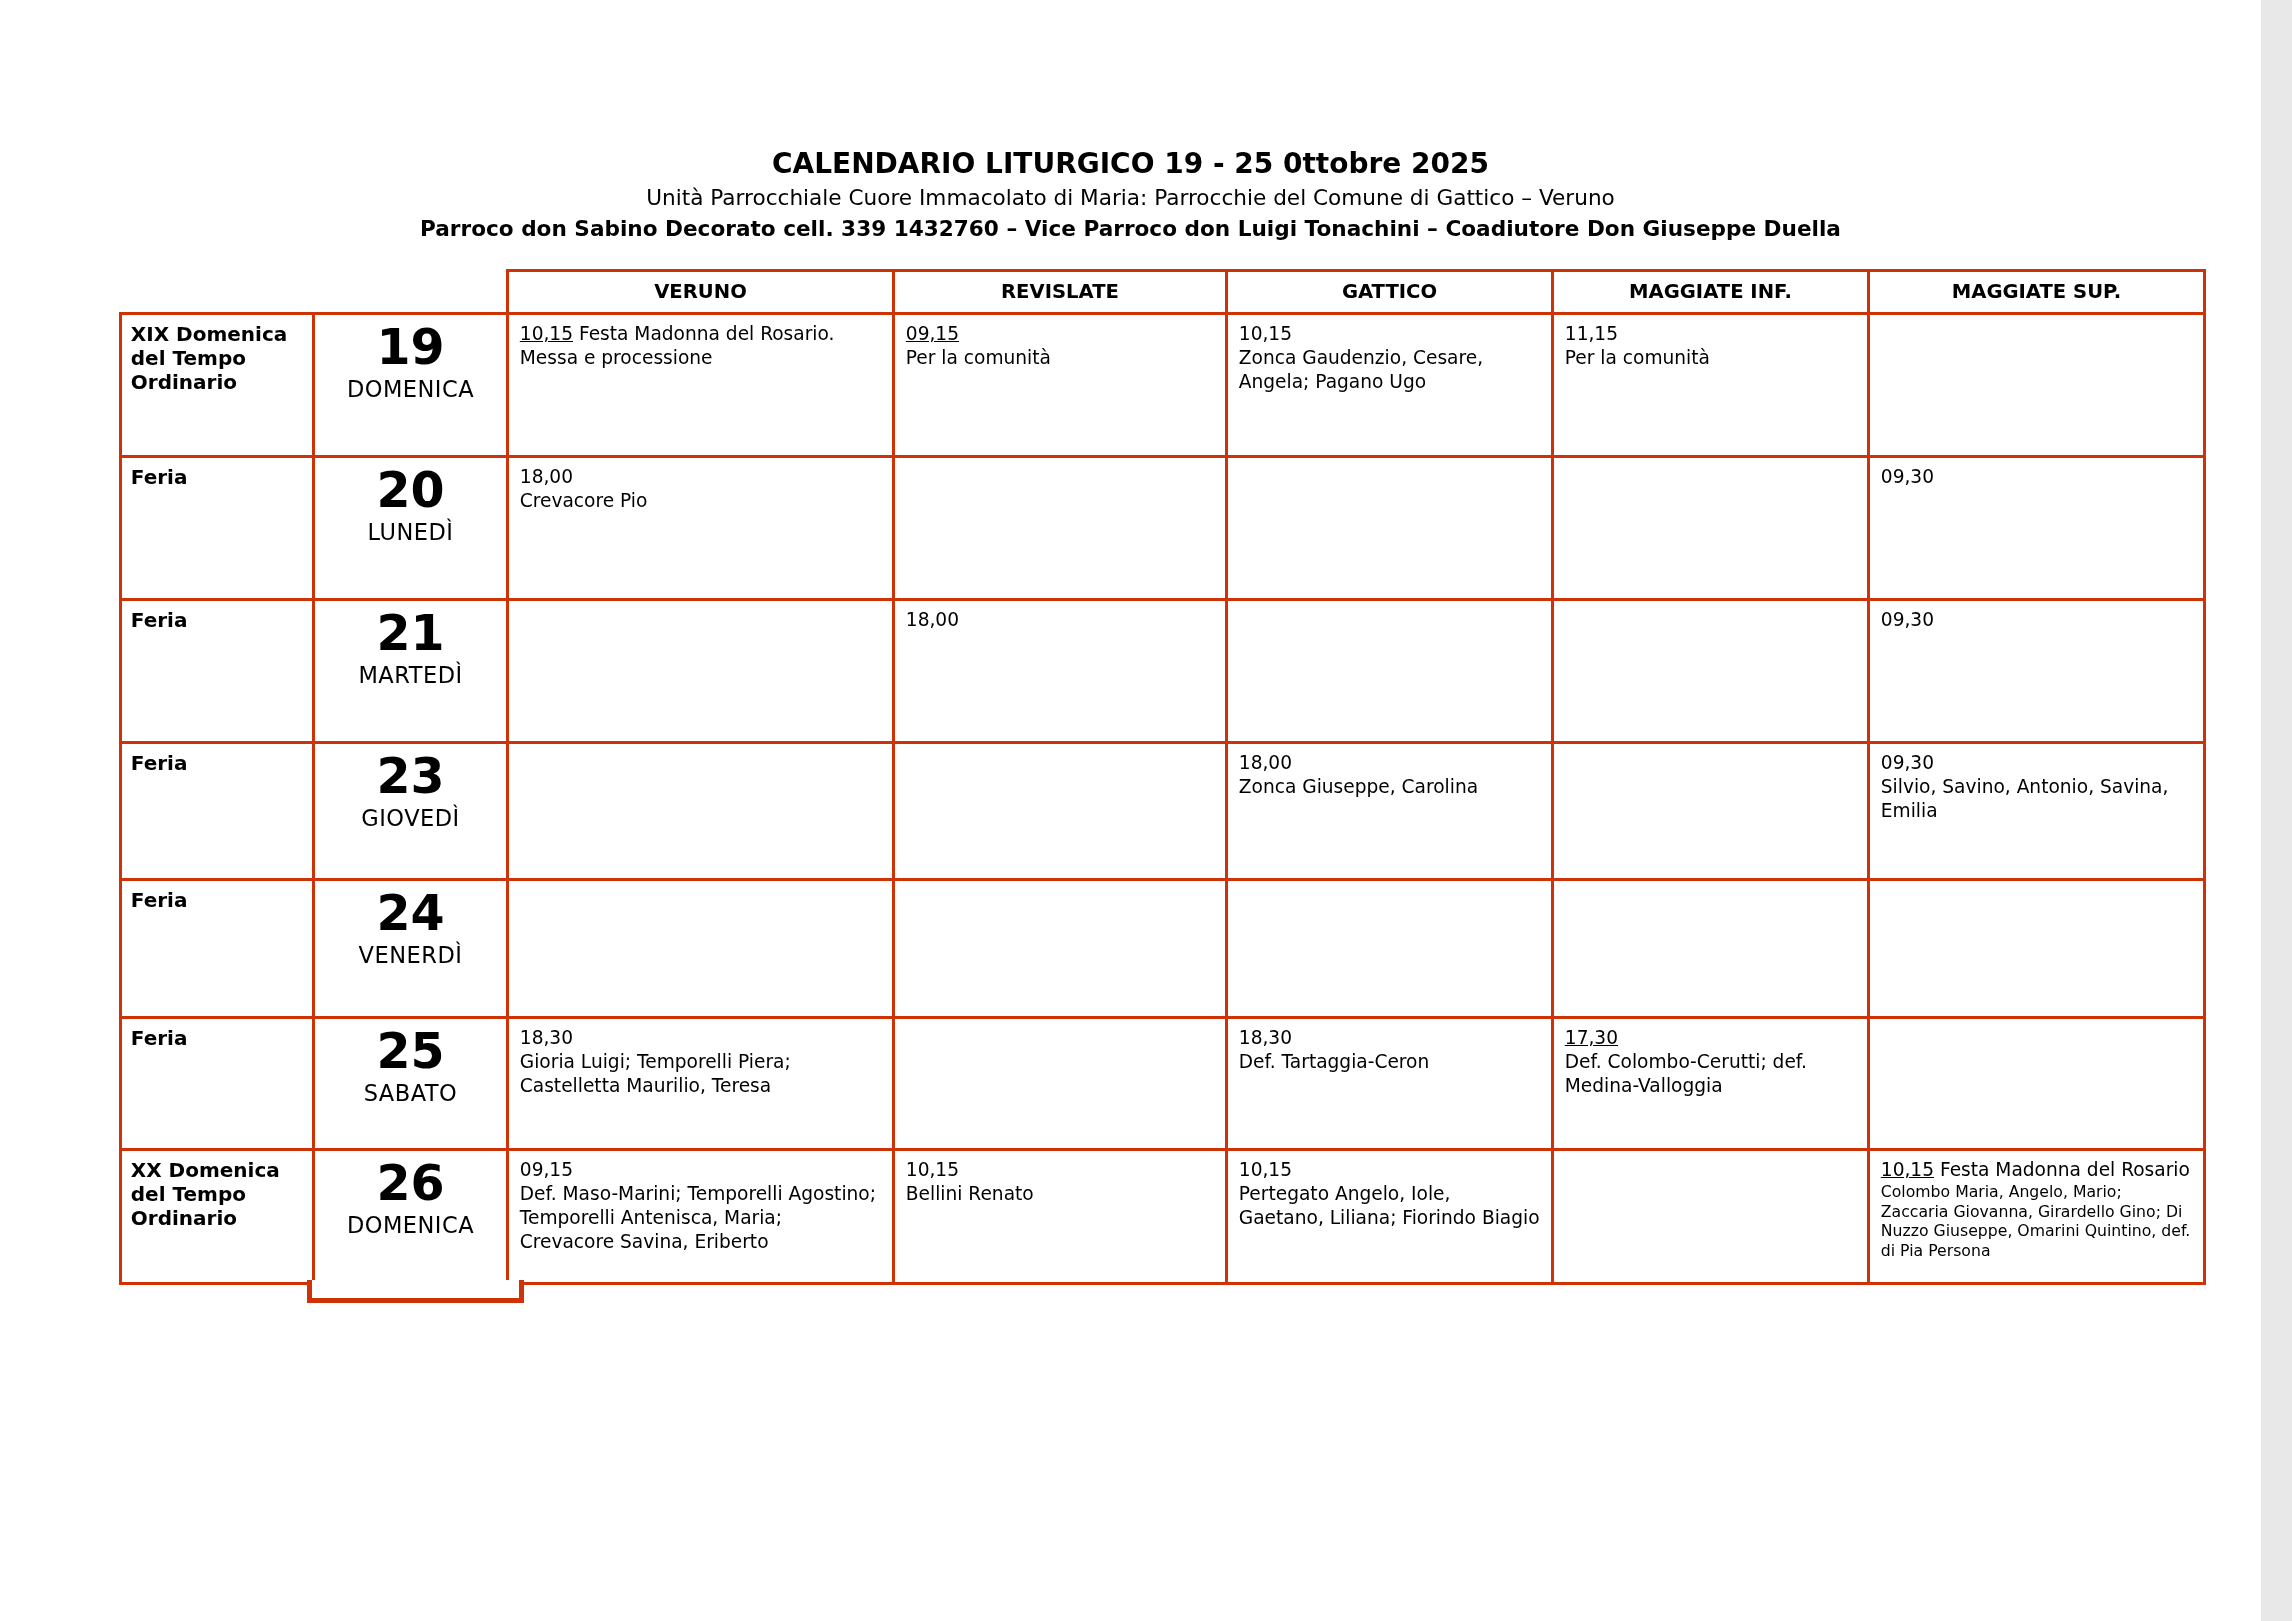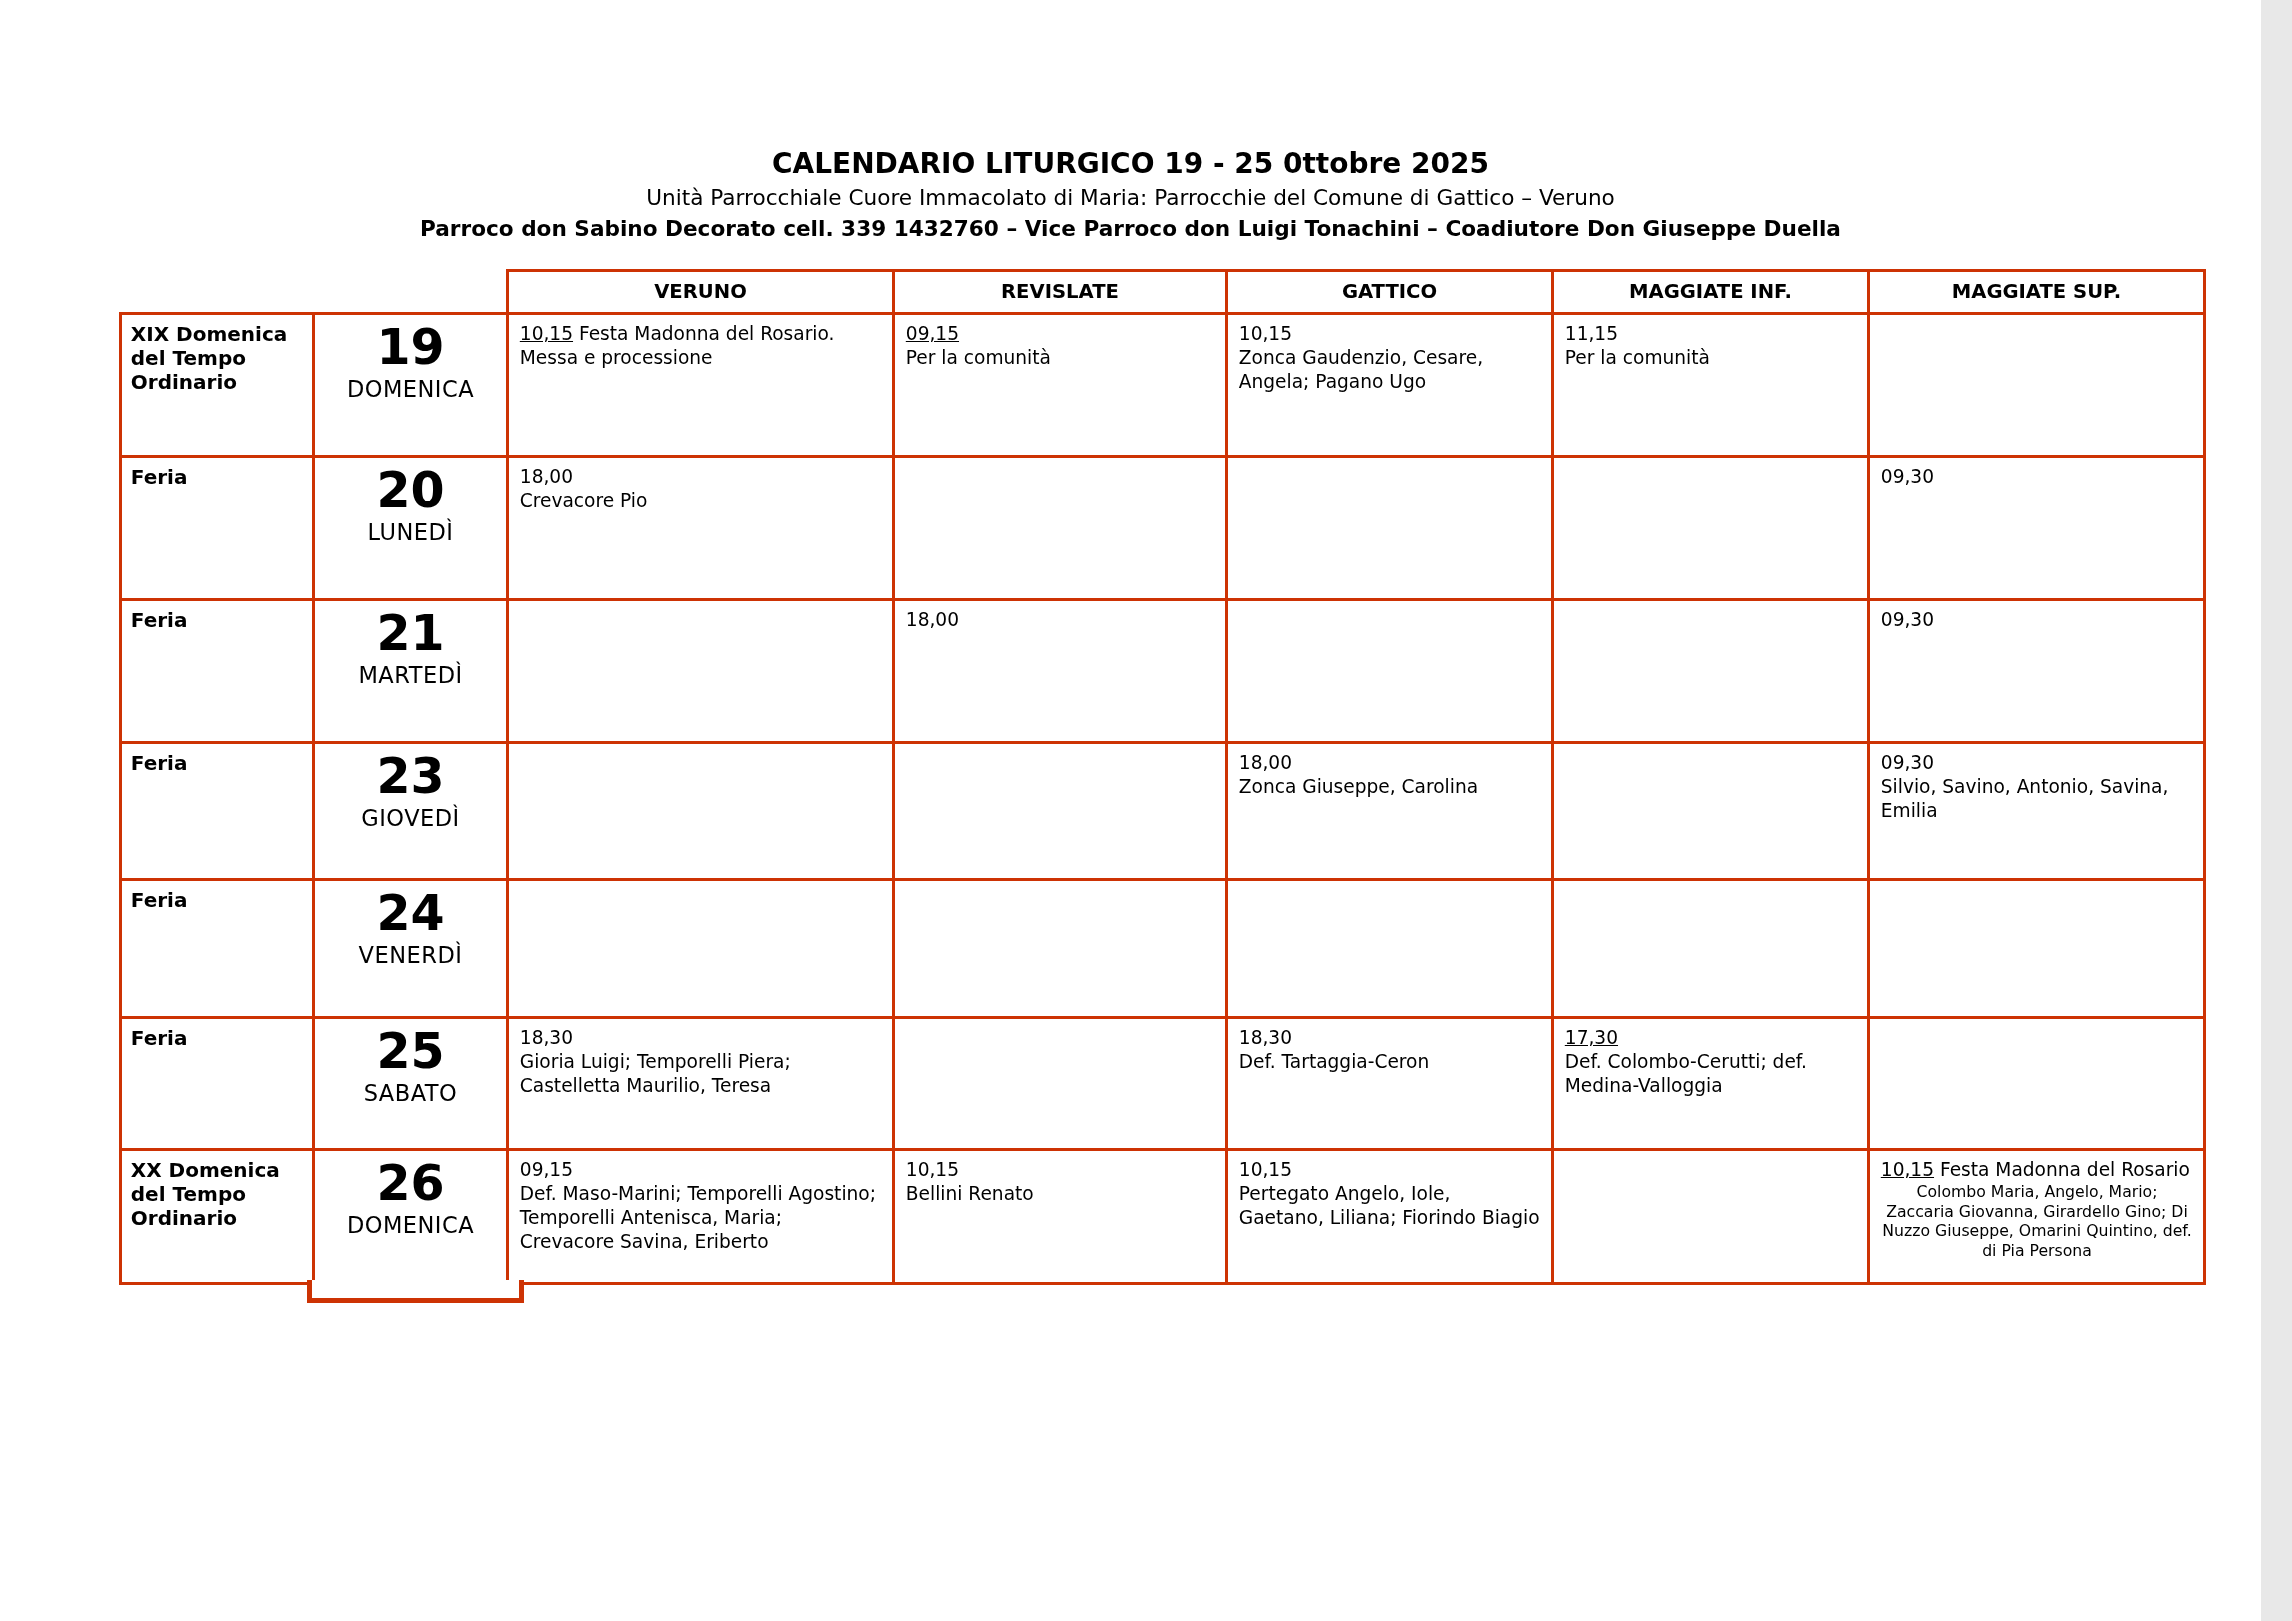--- a/index.html
+++ b/index.html
@@ -55,21 +55,21 @@
     position:relative;
     padding-top:7.8px;
   }
   .daynum{ font-size:49px; font-weight:bold; line-height:1.08; }
   .weekday{ font-size:22.5px; font-weight:normal; margin-top:1px; letter-spacing:0.5px; }
 
   td.mass{ padding:7.8px 9.8px 5.9px 10.8px; font-size:18.6px; line-height:1.28; }
   .timeline{ font-weight:normal; }
   .time.u{ text-decoration:underline; }
   .names{ font-weight:normal; }
-  .names.small{ font-size:15.7px; line-height:1.24;text-align:center; }
+  .names.small{ font-size:15.7px; line-height:1.24; }
 
   
   tr.last td.datecell::after{
     content:"";
     position:absolute;
     left:-7.8px; top:calc(100% - 2px);
     width:calc(100% + 15.7px); height:18.6px;
     background:var(--paper);
     border:5.9px solid var(--tbl-border);
     border-top:none;

